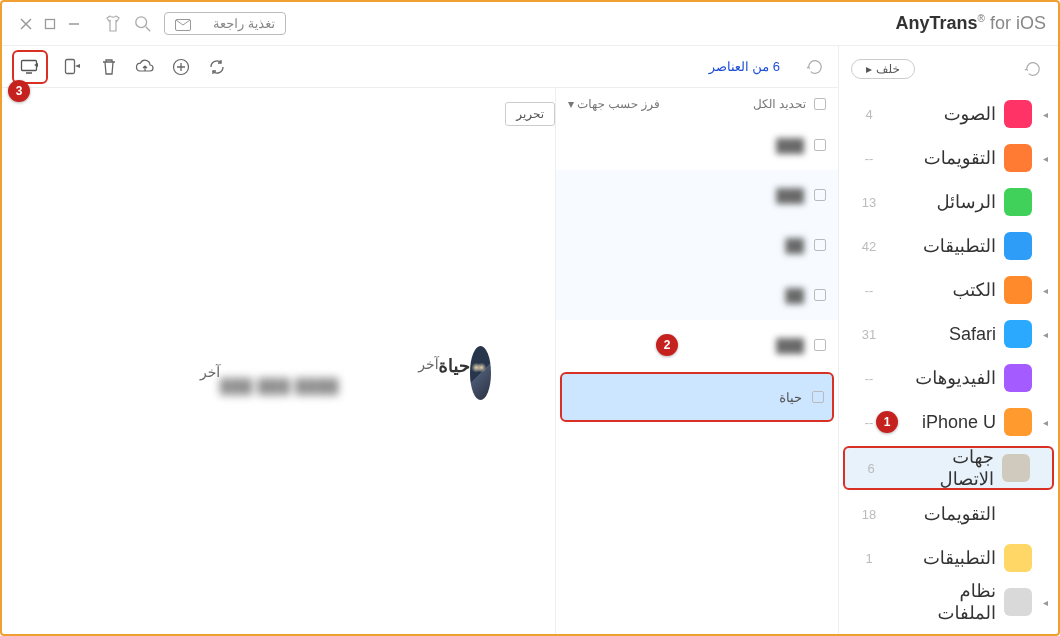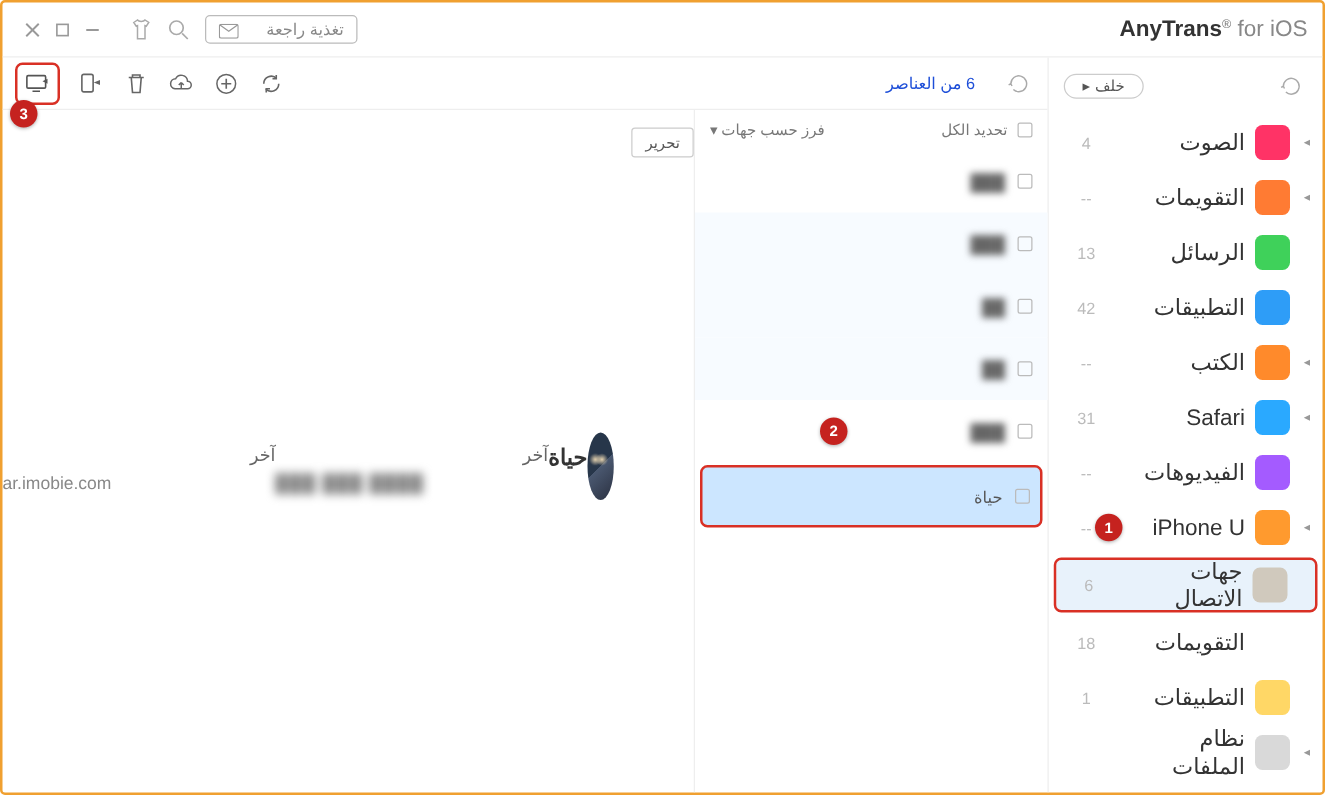--- a/index.html
+++ b/index.html
@@ -304,19 +304,18 @@
       <div class="detail-col">
         <div class="edit-btn">تحرير</div>
         <div class="avatar"></div>
         <div class="contact-name">حياة</div>
         <div class="detail-field">
           <div class="detail-label">آخر</div>
           <div class="detail-value blurred">███ ███ ████</div>
         </div>
         <div class="detail-field">
           <div class="detail-label">آخر</div>
-          <div class="detail-value">ar.imobie.com</div>
         </div>
       </div>
     </div>
   </div>
 
 </div>
 
 </body></html>

